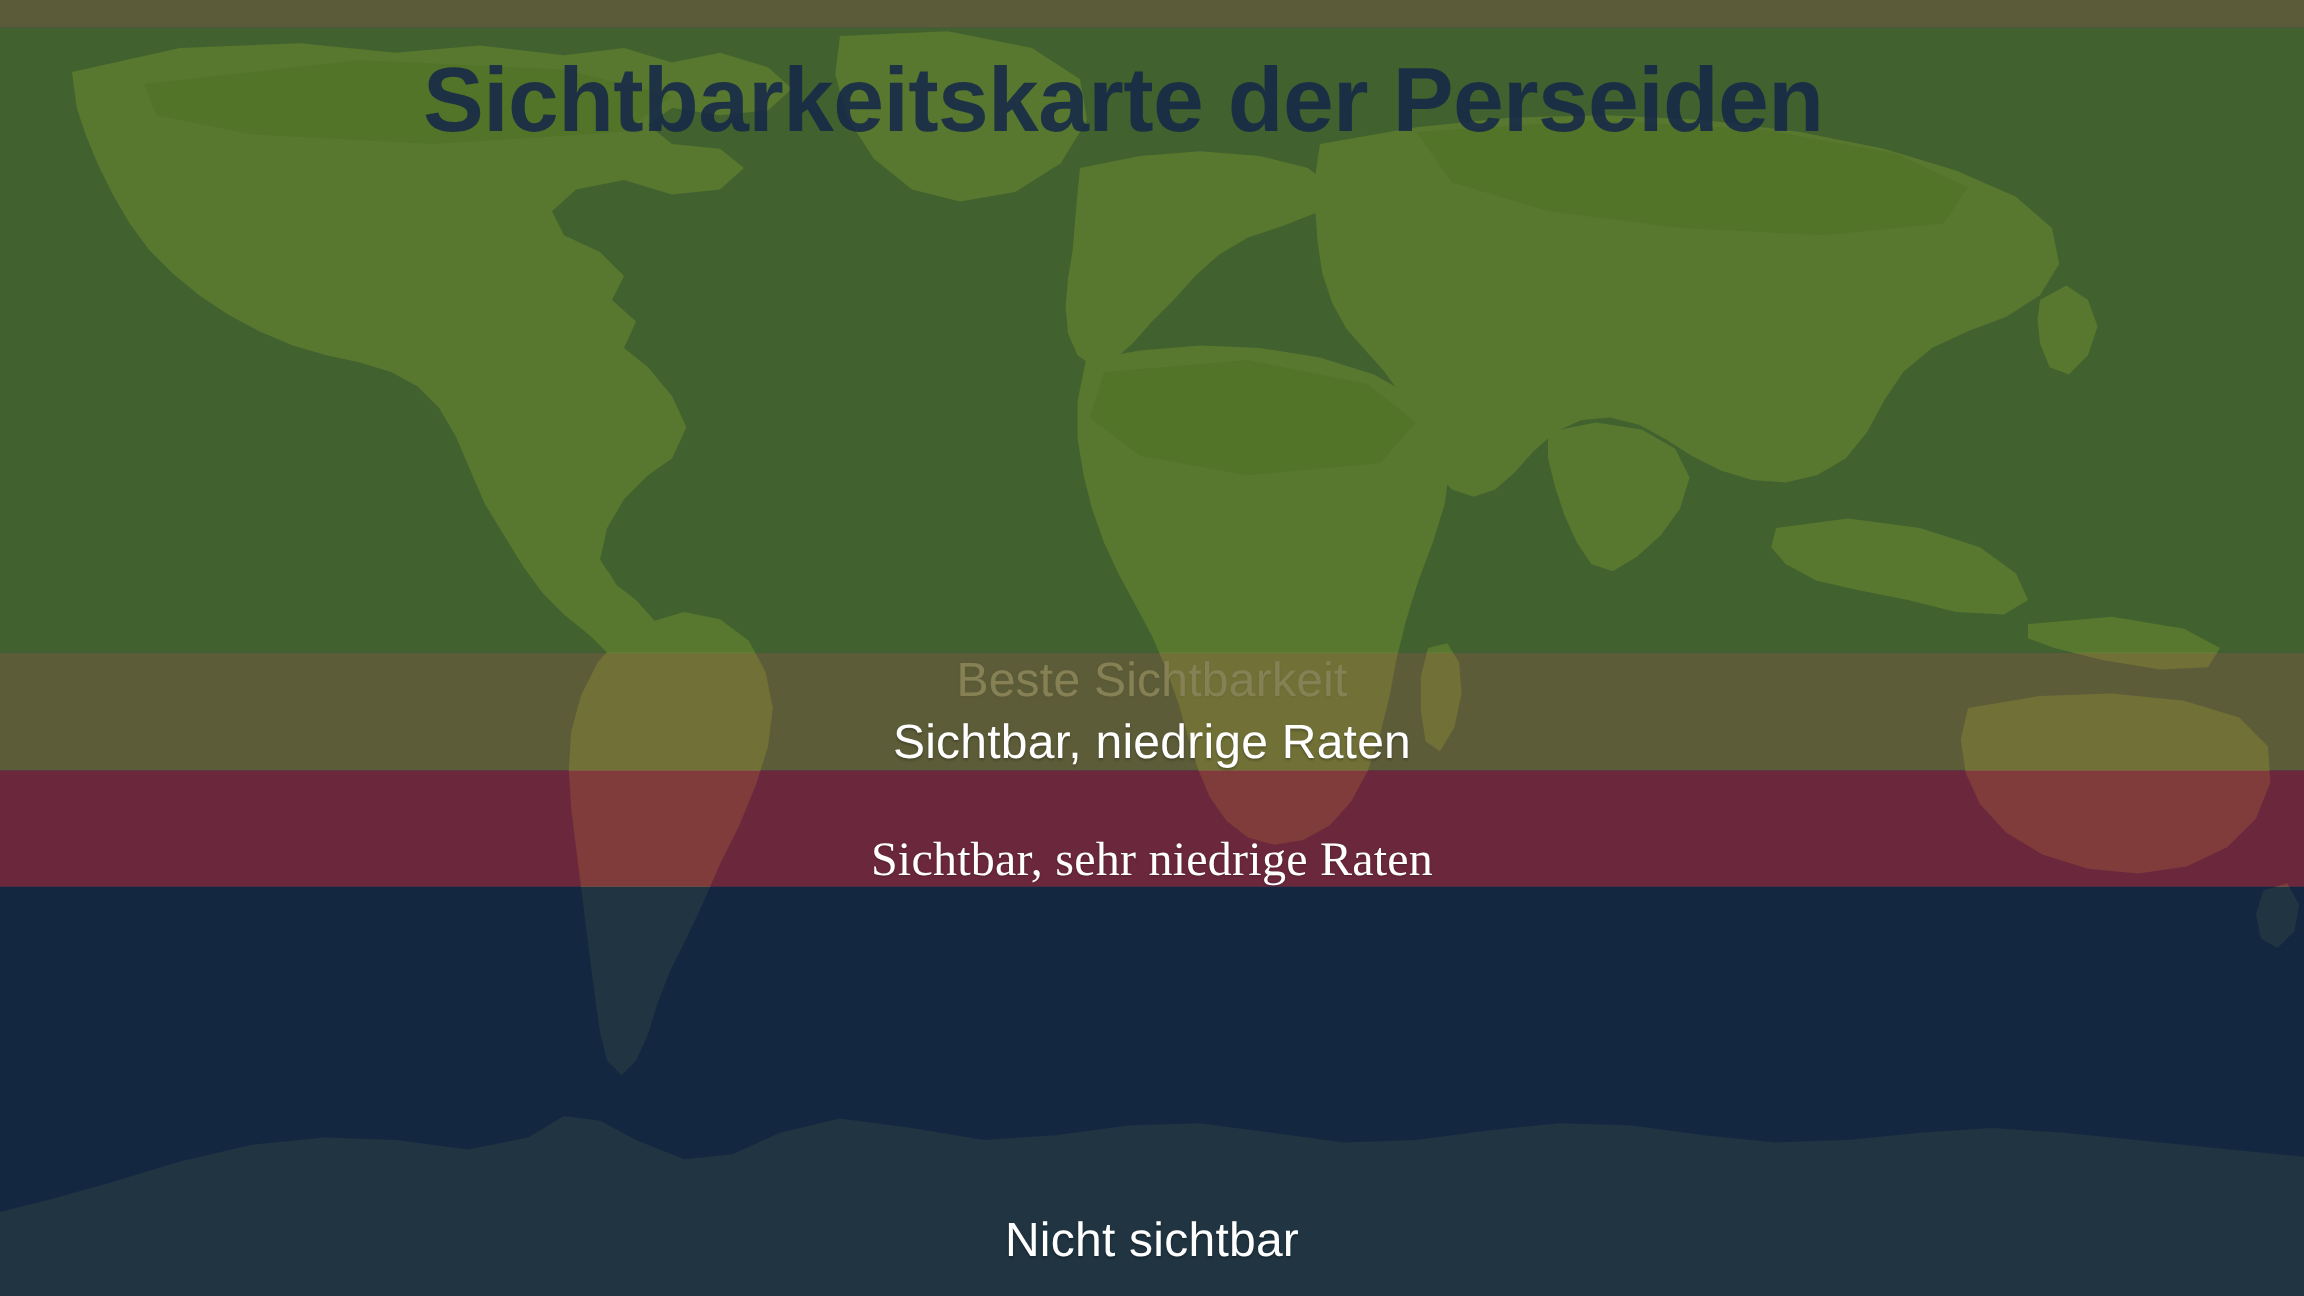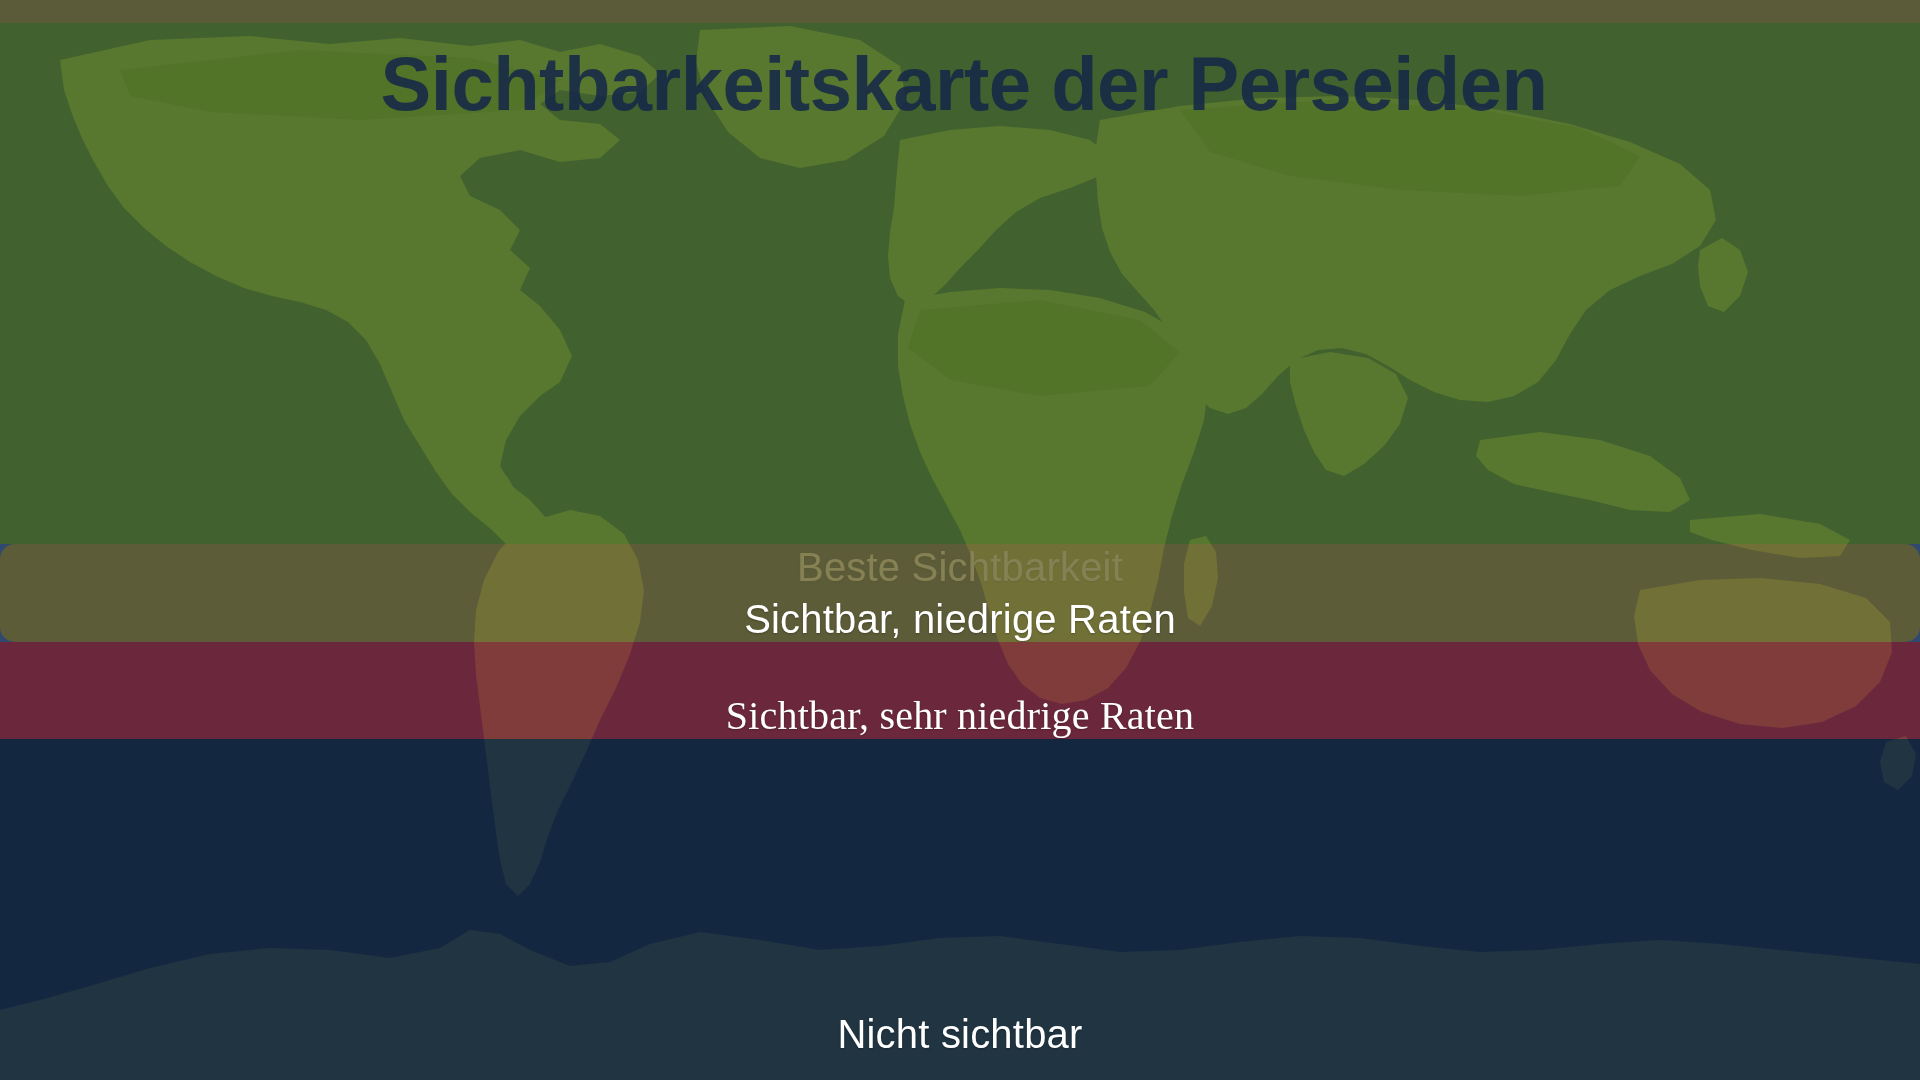--- a/index.html
+++ b/index.html
@@ -41,42 +41,41 @@
     font-size: 40px;
     font-weight: 400;
     letter-spacing: 0.2px;
     text-align: center;
     white-space: nowrap;
     text-shadow: 0 1px 2px rgba(0,0,0,0.25);
   }
 
   #band-top    { top: 0px;   height: 23px;   background: rgba(104,96,42,0.78); }
   #band-best   { top: 23px;  height: 521px;  background: rgba(70,104,29,0.78); }
-  #band-low    { top: 544px; height: 98px;   background: rgba(104,96,42,0.80); border-radius: 15px; }
+  #band-low    { top: 544px; height: 98px;   background: rgba(104,96,42,0.80); }
   #band-vlow   { top: 642px; height: 97px;   background: rgba(122,31,48,0.80); font-family: Liberation Serif, serif; }
   #band-none   { top: 739px; height: 341px;  background: rgba(16,34,59,0.88); }
 
   
   #band-best   .band-label { top: 46px; }
   #band-none   .band-label { top: -23px; }
 
   
   #page-title {
     position: absolute;
     top: 44px;
     left: 0;
     width: 1872px;
     text-align: center;
     font-size: 76px;
     font-weight: 700;
     color: rgba(20, 38, 72, 0.86);
     letter-spacing: -0.5px;
     line-height: 1.05;
     pointer-events: none;
-    padding-left: 28px;
   }
 </style>
 </head>
 <body>
 
 <div id="stage">
 
   <div id="map-layer">
     <svg id="map-svg" viewBox="0 0 1920 1080" preserveAspectRatio="none" xmlns="http://www.w3.org/2000/svg">
       <rect x="0" y="0" width="1920" height="1080" fill="#2f4a6e"></rect>

